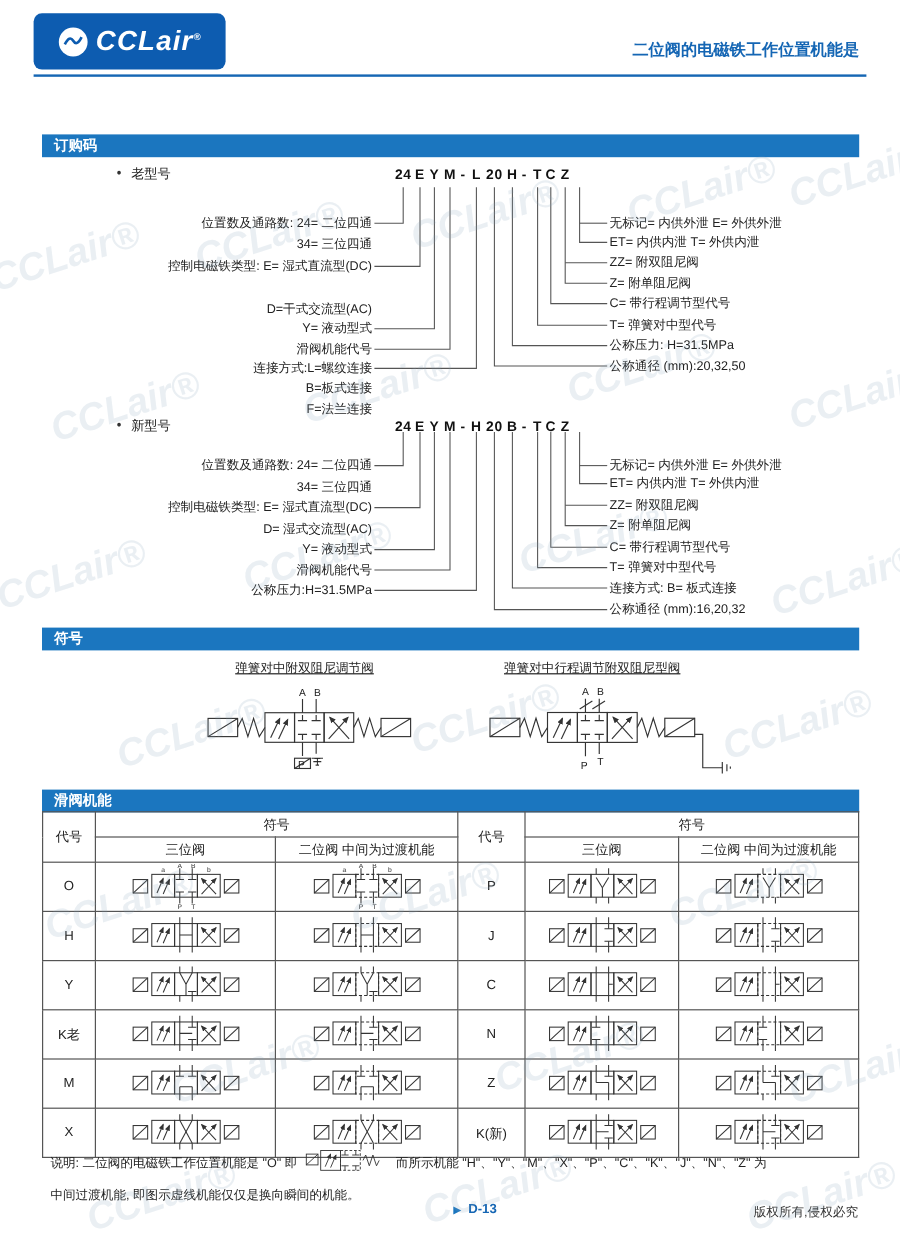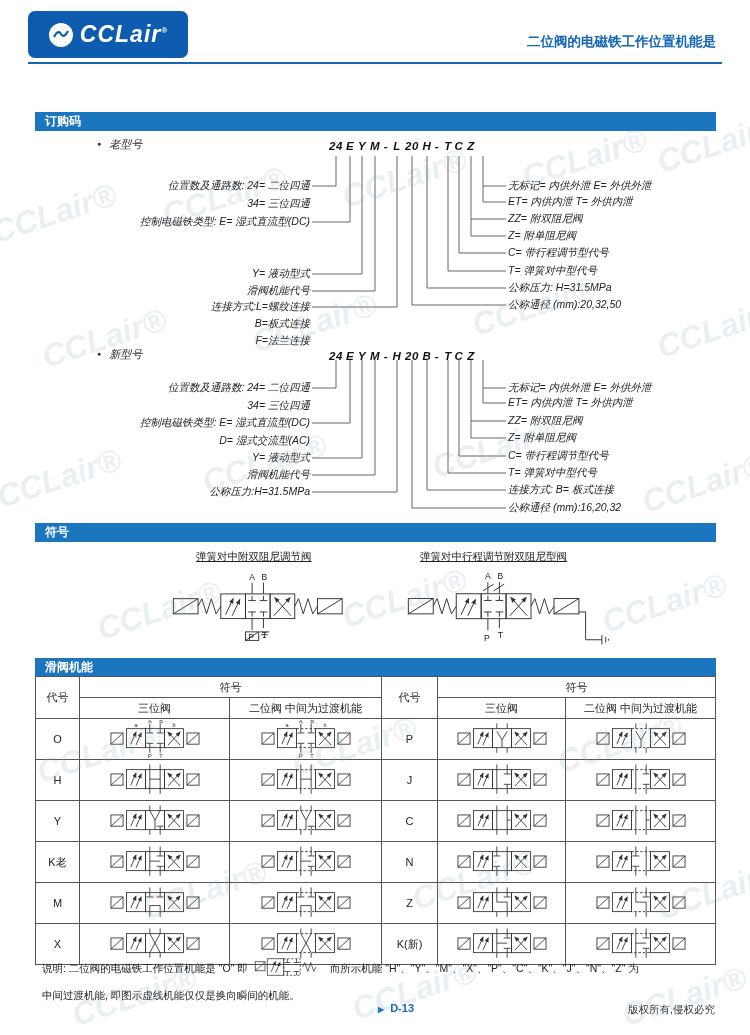--- a/index.html
+++ b/index.html
@@ -9,21 +9,21 @@
   .logo-box{position:absolute;left:28px;top:11px;width:160px;height:47px;background:#0d5cb0;
             border-radius:7px;display:flex;align-items:center;justify-content:center;gap:6px;}
   .logo-text{color:#fff;font-size:23px;font-weight:bold;font-style:italic;letter-spacing:1px;}
   .logo-reg{color:#fff;font-size:8px;vertical-align:super;}
   .tagline{position:absolute;right:34px;top:33px;color:#1566b4;font-size:13.5px;font-weight:bold;}
   .head-rule{position:absolute;left:28px;right:28px;top:62px;height:2px;background:#1566b4;}
   
   .secbar{position:absolute;left:35px;width:681px;height:19px;background:#1b76bf;color:#fff;
           font-size:12px;font-weight:bold;line-height:19px;padding-left:10px;box-sizing:border-box;}
   
-  .ordblock{position:absolute;left:0;width:593px;font-style:italic;}
+  .ordblock{position:absolute;left:0;width:593px;}
   .model-label{position:absolute;left:97px;top:2px;font-size:11px;color:#222;}
   .bullet-icon::before{content:"●";font-size:7px;color:#333;vertical-align:2px;margin-right:5px;}
   .codeline{position:absolute;left:0;top:5px;width:750px;height:16px;}
   .codechar{position:absolute;transform:translateX(-50%);font-size:11.5px;font-weight:600;
             letter-spacing:.5px;color:#111;white-space:nowrap;}
   .olab{position:absolute;font-size:10.5px;white-space:nowrap;color:#222;}
   .olab.l{left:0;width:310px;text-align:right;}
   .olab.r{left:508px;}
   .connector{position:absolute;left:0;top:0;}
   .connector polyline,.connector line{fill:none;stroke:#555;stroke-width:0.9;}
@@ -96,20 +96,21 @@
       <polyline points="471,21 471,101 506,101"></polyline>
         <line x1="471" y1="84" x2="506" y2="84"></line>
       <polyline points="459,21 459,118 506,118"></polyline>
       <polyline points="448,21 448,136 506,136"></polyline>
       <polyline points="427,21 427,153 506,153"></polyline>
       <polyline points="412,21 412,170 506,170"></polyline>
     </svg>
     <div class="olab l" style="top:44px">位置数及通路数: 24= 二位四通</div>
     <div class="olab l" style="top:62px">34= 三位四通</div>
     <div class="olab l" style="top:80px">控制电磁铁类型: E= 湿式直流型(DC)</div>
+    <div class="olab l" style="top:116px">D=干式交流型(AC)</div>
     <div class="olab l" style="top:132px">Y= 液动型式</div>
     <div class="olab l" style="top:149px">滑阀机能代号</div>
     <div class="olab l" style="top:165px">连接方式:L=螺纹连接</div>
     <div class="olab l" style="top:182px">B=板式连接</div>
     <div class="olab l" style="top:199px">F=法兰连接</div>
     <div class="olab r" style="top:44px">无标记= 内供外泄  E= 外供外泄</div>
     <div class="olab r" style="top:60px">ET= 内供内泄  T= 外供内泄</div>
     <div class="olab r" style="top:77px">ZZ= 附双阻尼阀</div>
     <div class="olab r" style="top:94px">Z= 附单阻尼阀</div>
     <div class="olab r" style="top:111px">C= 带行程调节型代号</div>

